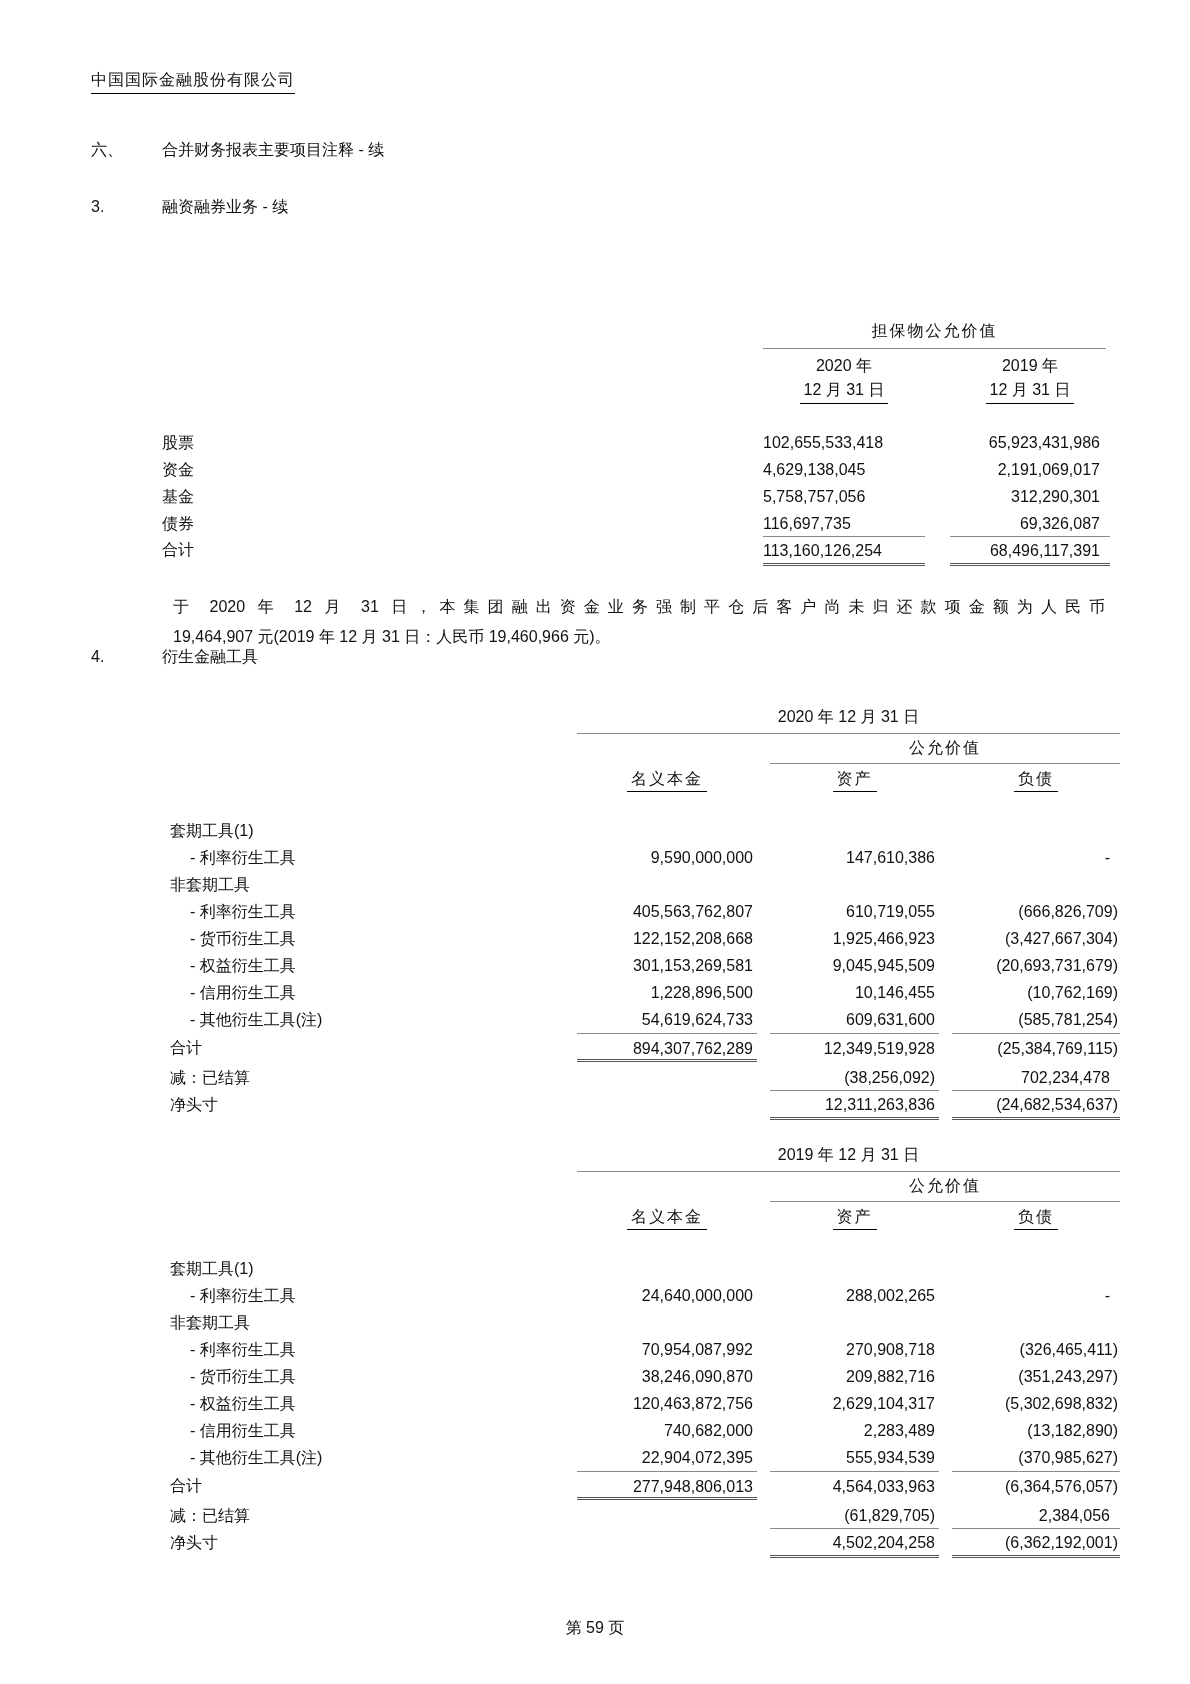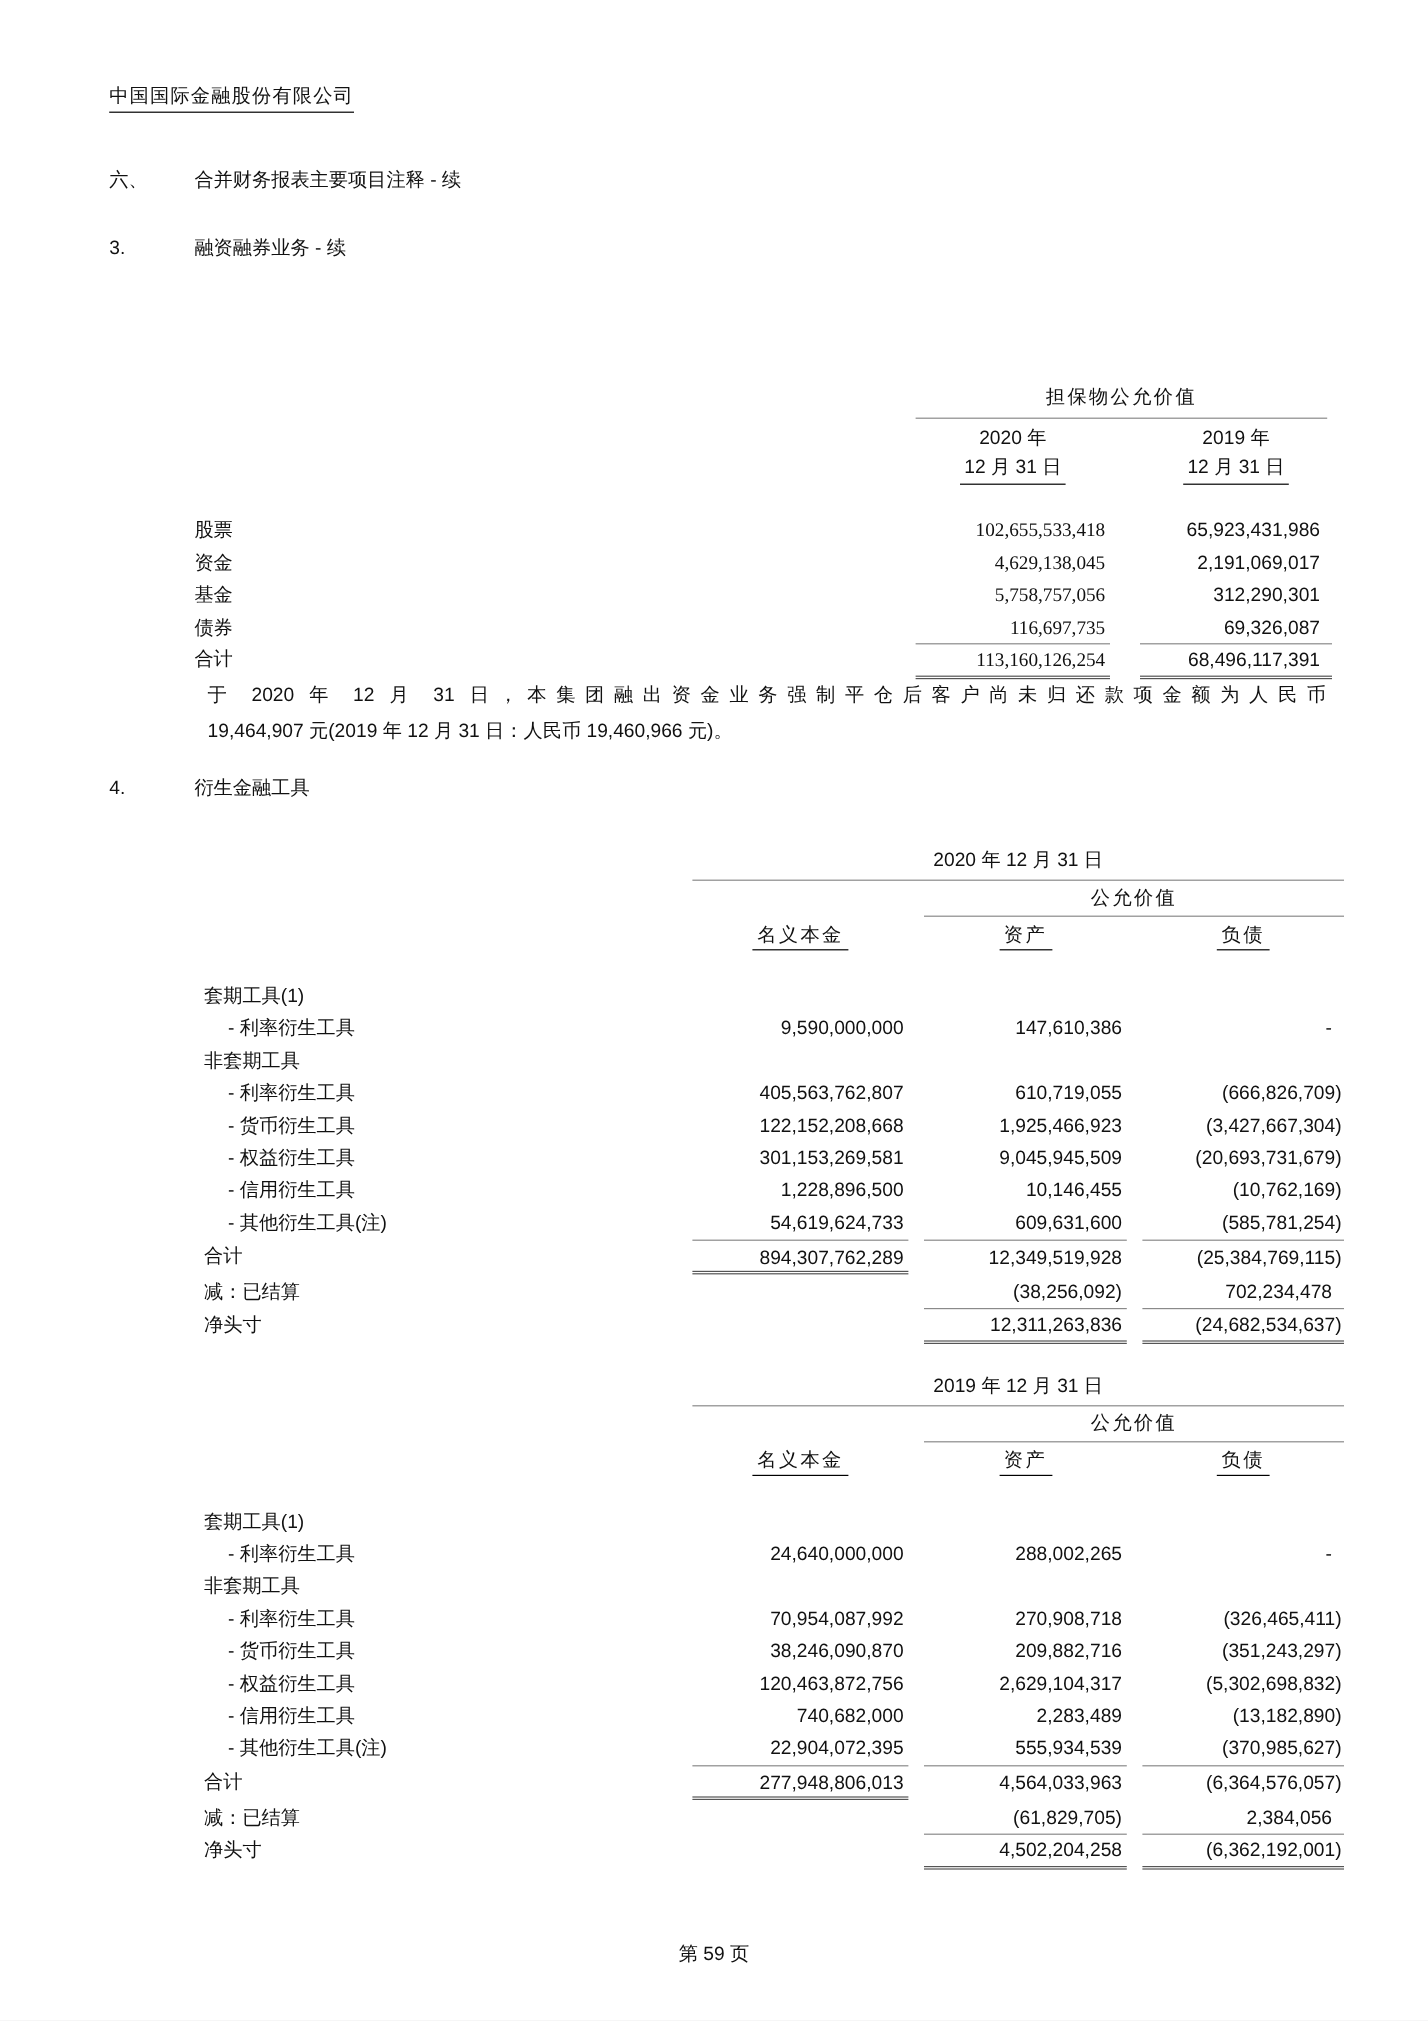--- a/index.html
+++ b/index.html
@@ -22,27 +22,27 @@
   .ct-span-hdr {
     position:absolute; left:603px; top:0; width:343px; height:28px;
     text-align:center; border-bottom:1px solid #8a8a8a; letter-spacing:2px;
   }
   .ct-yr { position:absolute; top:33px; text-align:center; line-height:24px; }
   .ct-y1 { left:603px; width:162px; }
   .ct-y2 { left:790px; width:160px; }
   .u { display:inline-block; border-bottom:1px solid #000; padding:0 4px 1px; }
   .ct-row { position:absolute; left:0; width:950px; height:27px; line-height:27px; }
   .ct-label { position:absolute; left:2px; }
-  .ct-v1 { position:absolute; left:603px; top:0; bottom:0; width:162px; text-align:right; padding-right:4px;font-family:Liberation Serif, serif; }
+  .ct-v1 { position:absolute; left:603px; top:0; bottom:0; width:162px; padding-right:4px; }
   .ct-v2 { position:absolute; left:790px; top:0; bottom:0; width:160px; text-align:right; padding-right:10px; }
   .ct-total { height:30px; line-height:28px; }
   .ct-total .tcell { border-top:1px solid #8a8a8a; border-bottom:3px double #555; }
   
   .note { position:absolute; left:173px; top:565px; width:932px; line-height:30px; }
-  .note .l1 { text-align:justify; text-align-last:justify; }
+  .note .l1 { text-align:justify; text-align-last:justify;margin-top:27px; }
   
   .dt { position:absolute; left:160px; width:960px; height:420px; }
   .dt-date {
     position:absolute; left:417px; top:0; width:543px; height:27px;
     text-align:center; border-bottom:1px solid #8a8a8a;
   }
   .dt-fv {
     position:absolute; left:610px; top:31px; width:350px; height:26px;
     text-align:center; border-bottom:1px solid #8a8a8a; letter-spacing:2px;
   }

